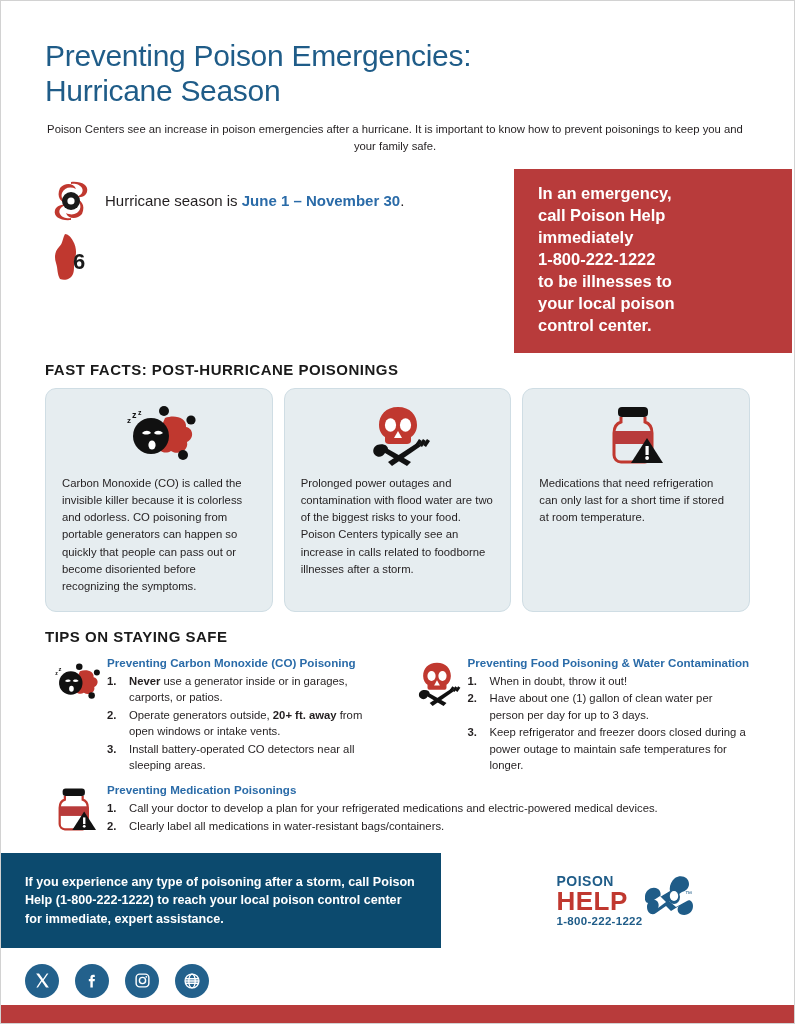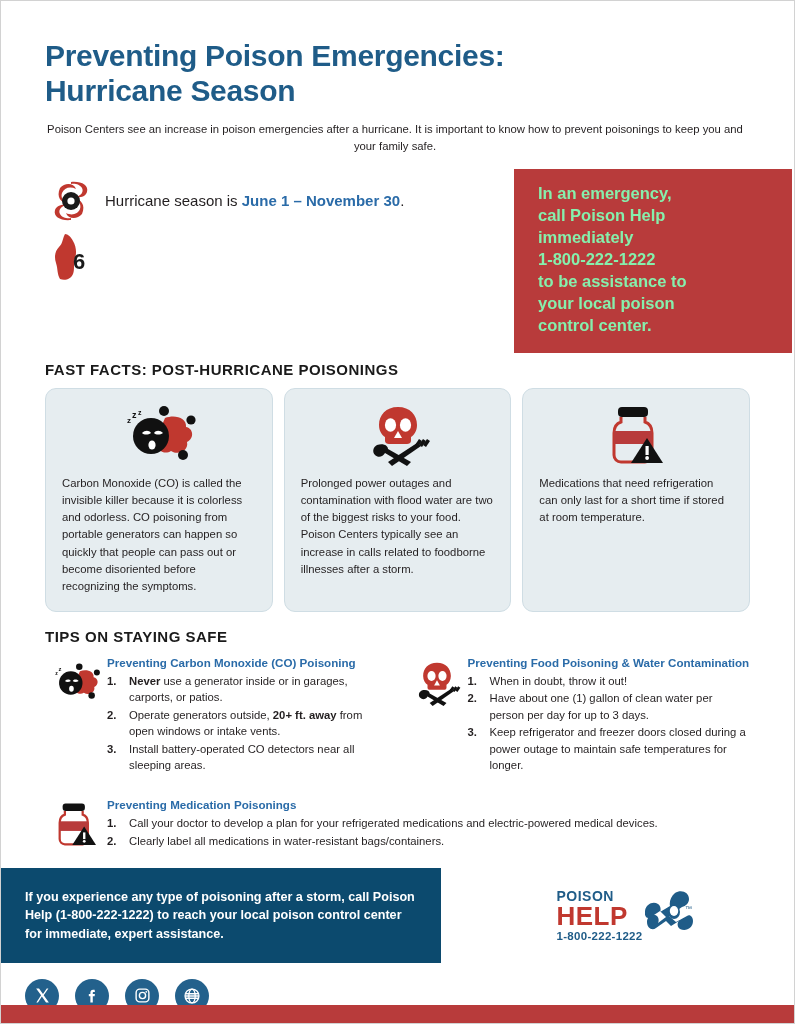--- a/index.html
+++ b/index.html
@@ -16,21 +16,21 @@
     border:1px solid #d2d2d2;
     background:#fff;
     overflow:hidden;
   }
   .inner{padding:0 44px;}
 
   
   .title{
     color:#1f5c88;
     font-size:30px;
-    font-weight:bold;
+    font-weight:normal;
     line-height:1.15;
     letter-spacing:-0.3px;
     padding-top:38px;
     margin:0;
   }
   .title .ln{display:block;}
   .intro{
     margin:13px 0 0 0;
     font-size:11.3px;
     line-height:1.52;
@@ -60,21 +60,21 @@
   .fact-txt{
     font-size:15px;line-height:1.45;color:#231f20;
     padding-left:8px;
   }
   .blue{color:#2a6ba8;}
   .blue-b{color:#2a6ba8;font-weight:bold;}
 
   
   .emerg{
     background:#b83b3b;
-    color:#86efac;
+    color:#ffffff;
     width:278px;flex:0 0 278px;
     padding:14px 18px 16px 24px;
     box-sizing:border-box;
     font-size:16.5px;
     font-weight:bold;
     line-height:1.33;
     margin-top:-2px;
   }
   .emerg .ln{display:block;white-space:nowrap;}
 
@@ -114,21 +114,21 @@
     margin:0;padding:0;list-style:none;
     font-size:11.3px;line-height:1.45;color:#231f20;
   }
   ol.tip-list li{
     display:flex;margin-bottom:1px;
   }
   ol.tip-list li .num{
     flex:0 0 22px;font-weight:bold;
   }
   ol.tip-list li .li-txt{flex:1 1 auto;}
-  .tips-wide{margin-top:23px;display:flex;align-items:flex-start;}
+  .tips-wide{margin-top:8px;display:flex;align-items:flex-start;}
   .tips-wide .tip-ico{padding-top:4px;}
 
   
   .footer{
     display:flex;align-items:stretch;margin-top:18px;
   }
   .foot-msg{
     background:#0c4a6e;color:#fff;
     width:440px;flex:0 0 440px;
     padding:20px 24px 20px 24px;
@@ -203,21 +203,21 @@
         </div>
 
 
       </div>
 
       <div class="emerg">
         <span class="ln">In an emergency,</span>
         <span class="ln">call Poison Help</span>
         <span class="ln">immediately</span>
         <span class="ln"> 1-800-222-1222</span>
-        <span class="ln">to be assistance to</span>
+        <span class="ln">to be illnesses to</span>
         <span class="ln">your local poison</span>
         <span class="ln">control center.</span>
       </div>
     </div>
 
     <div class="sec-head">FAST FACTS: POST-HURRICANE POISONINGS</div>
 
     <div class="cards">
 
       <div class="card">

